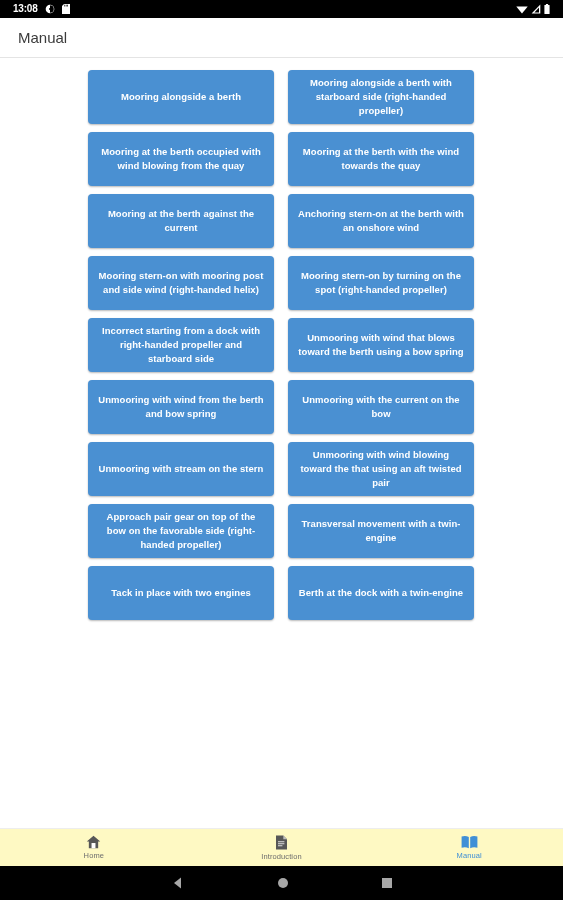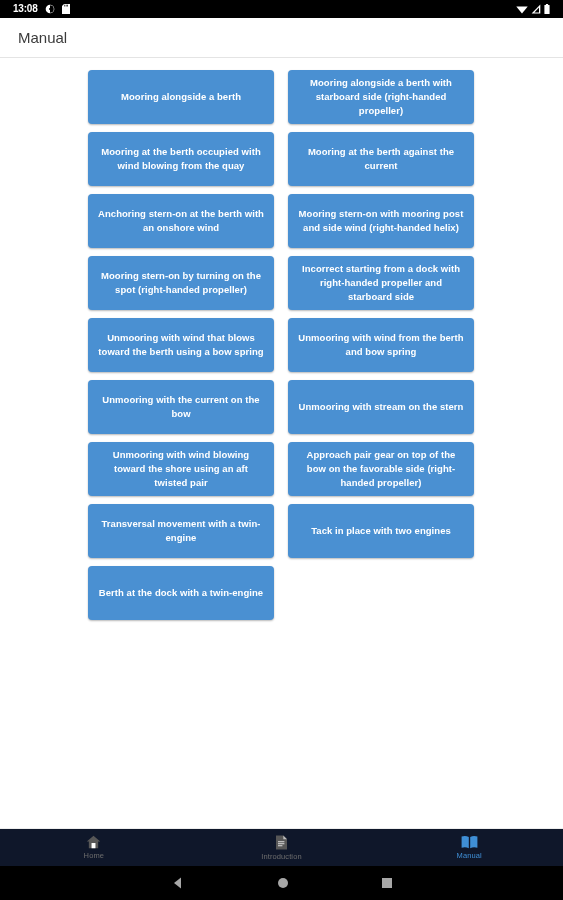--- a/index.html
+++ b/index.html
@@ -99,21 +99,21 @@
     letter-spacing: 0.05px;
   }
 
   
   .bottom-nav {
     position: absolute;
     left: 0;
     right: 0;
     bottom: 34px;
     height: 38px;
-    background: #0f172a;
+    background: #fef9c3;
     display: flex;
     border-top: 1px solid #ededed;
     box-sizing: border-box;
     justify-content: flex-end;
   }
   .nav-item {
     flex: 1;
     display: flex;
     flex-direction: column;
     align-items: center;
@@ -196,20 +196,23 @@
       <div class="card">
         <span class="card-label">Mooring alongside a berth</span>
       </div>
       <div class="card">
         <span class="card-label">Mooring alongside a berth with starboard side (right-handed propeller)</span>
       </div>
       <div class="card">
         <span class="card-label">Mooring at the berth occupied with wind blowing from the quay</span>
       </div>
       <div class="card">
+        <span class="card-label">Mooring at the berth with the wind towards the quay</span>
+      </div>
+      <div class="card">
         <span class="card-label">Mooring at the berth against the current</span>
       </div>
       <div class="card">
         <span class="card-label">Anchoring stern-on at the berth with an onshore wind</span>
       </div>
       <div class="card">
         <span class="card-label">Mooring stern-on with mooring post and side wind (right-handed helix)</span>
       </div>
       <div class="card">
         <span class="card-label">Mooring stern-on by turning on the spot (right-handed propeller)</span>
@@ -223,21 +226,21 @@
       <div class="card">
         <span class="card-label">Unmooring with wind from the berth and bow spring</span>
       </div>
       <div class="card">
         <span class="card-label">Unmooring with the current on the bow</span>
       </div>
       <div class="card">
         <span class="card-label">Unmooring with stream on the stern</span>
       </div>
       <div class="card">
-        <span class="card-label">Unmooring with wind blowing toward the shore using an aft twisted pair</span>
+        <span class="card-label">Unmooring with wind blowing toward the that using an aft twisted pair</span>
       </div>
       <div class="card">
         <span class="card-label">Approach pair gear on top of the bow on the favorable side (right-handed propeller)</span>
       </div>
       <div class="card">
         <span class="card-label">Transversal movement with a twin-engine</span>
       </div>
       <div class="card">
         <span class="card-label">Tack in place with two engines</span>
       </div>

